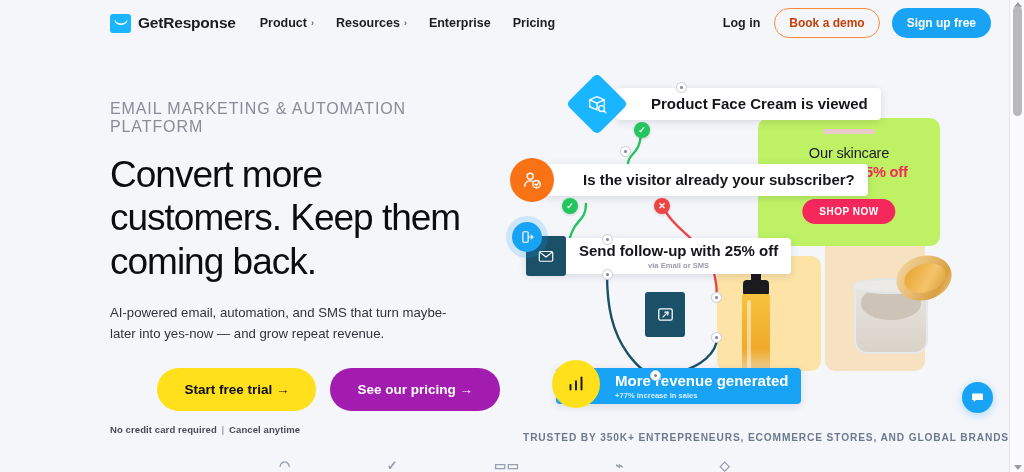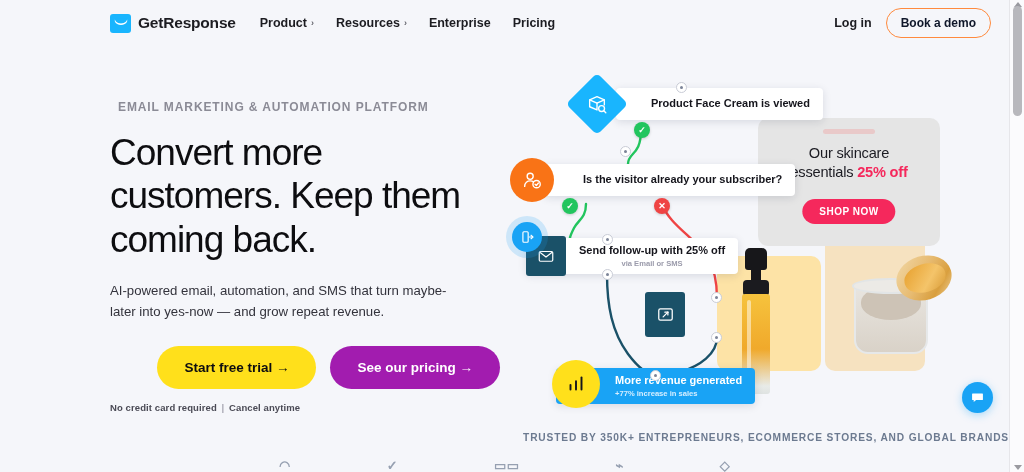--- a/index.html
+++ b/index.html
@@ -41,35 +41,35 @@
   .nav { display: flex; align-items: center; gap: 22px; }
   .nav-item {
     display: flex; align-items: center; gap: 4px;
     font-size: 12.5px; font-weight: 700; color: #1c1c21; cursor: pointer; white-space: nowrap;
   }
   .chev { font-size: 9px; color: #66666e; line-height: 1; position: relative; top: 0px; }
 
   .header-right { margin-left: auto; display: flex; align-items: center; gap: 12px; }
   .login-link { font-size: 12.5px; font-weight: 700; color: #1c1c21; cursor: pointer; margin-right: 2px; }
   .btn-demo {
-    font-size: 12px; font-weight: 700; color: #0f172a;
+    font-size: 12px; font-weight: 700; color: #c2410c;
     border: 1.5px solid #ff8a3d; border-radius: 18px; padding: 7px 14px;
     background: transparent; cursor: pointer; white-space: nowrap;
   }
   .btn-signup {
     font-size: 12px; font-weight: 700; color: #fff;
     background: #19a3f5; border: none; border-radius: 18px; padding: 8px 15px;
     cursor: pointer; white-space: nowrap;
   }
 
   
   .hero-left { position: absolute; left: 110px; top: 100px; width: 390px; }
   .eyebrow {
-    font-size: 12px; font-weight: 700; letter-spacing: 0.9px;
-    color: #8b8b96; text-transform: uppercase; margin-bottom: 17px; margin-left: 8px;
+    font-size: 16px; font-weight: 400; letter-spacing: 0.9px;
+    color: #8b8b96; text-transform: uppercase; margin-bottom: 17px;
   }
   .headline {
     font-size: 37px; line-height: 1.17; font-weight: 400; color: #0d0d10;
     letter-spacing: -1px; margin-bottom: 19px;
   }
   .subhead {
     font-size: 13.2px; line-height: 1.62; color: #33333c; max-width: 362px; margin-bottom: 23px;
   }
   .cta-row { display: flex; gap: 14px; align-items: center; margin-bottom: 13px; justify-content: flex-end; }
   .btn-trial {
@@ -81,21 +81,21 @@
     border: none; border-radius: 28px; padding: 14px 27px; cursor: pointer; white-space: nowrap;
   }
   .finenote { font-size: 9.5px; color: #4a4a55; font-weight: 600; letter-spacing: 0.1px; }
   .finesep { color: #a7a7b2; margin: 0 2px; }
 
   
   .illus { position: absolute; left: 500px; top: 60px; width: 500px; height: 380px; }
 
   .pink-card {
     position: absolute; left: 258px; top: 58px; width: 182px; height: 128px;
-    background: #e5e5e5; border-radius: 10px;
+    background: #bef264; border-radius: 10px;
   }
   .pink-handle {
     position: absolute; left: 50%; top: 11px; transform: translateX(-50%);
     width: 52px; height: 5px; border-radius: 3px; background: #e9c9c9;
   }
   .pink-title {
     position: absolute; left: 0; right: 0; top: 26px; text-align: center;
     font-size: 14.6px; line-height: 1.28; font-weight: 400; color: #1b1b22; letter-spacing: -0.2px;
   }
   .pink-title .accent { color: #f5285c; font-weight: 700; margin-top: 8px; }
@@ -111,21 +111,21 @@
   
   .wires { position: absolute; left: 0; top: 0; width: 500px; height: 380px; }
 
   
   .node {
     position: absolute; display: flex; align-items: center;
     background: #ffffff; border-radius: 4px;
     box-shadow: 0 2px 9px rgba(20,30,60,.13);
   }
   .node-label { padding: 0 13px 0 11px; }
-  .node-title { font-size: 11px; font-weight: 700; color: #15151c; white-space: nowrap; line-height: 1.25; }
+  .node-title { font-size: 15px; font-weight: 700; color: #15151c; white-space: nowrap; line-height: 1.25; }
   .node-sub { font-size: 7.6px; font-weight: 600; color: #9b9bab; white-space: nowrap; text-align: center; margin-top: 1px; }
 
   .node-trigger { left: 116px; top: 28px; height: 32px; padding-left: 24px; }
   .diamond {
     position: absolute; left: 75px; top: 22px; width: 44px; height: 44px;
     background: #19b5fe; transform: rotate(45deg); border-radius: 5px;
     display: flex; align-items: center; justify-content: center;
   }
   .diamond .gl { transform: rotate(-45deg); }
 
@@ -254,20 +254,21 @@
         <span>Enterprise</span>
       </div>
       <div class="nav-item">
         <span>Pricing</span>
       </div>
     </div>
 
     <div class="header-right">
       <span class="login-link">Log in</span>
       <button class="btn-demo">Book a demo</button>
+      <button class="btn-signup">Sign up free</button>
     </div>
   </div>
 
   <div class="hero-left">
     <div class="eyebrow">EMAIL MARKETING &amp; AUTOMATION PLATFORM</div>
     <h1 class="headline">Convert more customers. Keep them coming back.</h1>
     <p class="subhead">AI-powered email, automation, and SMS that turn maybe-later into yes-now — and grow repeat revenue.</p>
     <div class="cta-row">
       <button class="btn-trial">Start free trial →</button>
       <button class="btn-pricing">See our pricing →</button>

